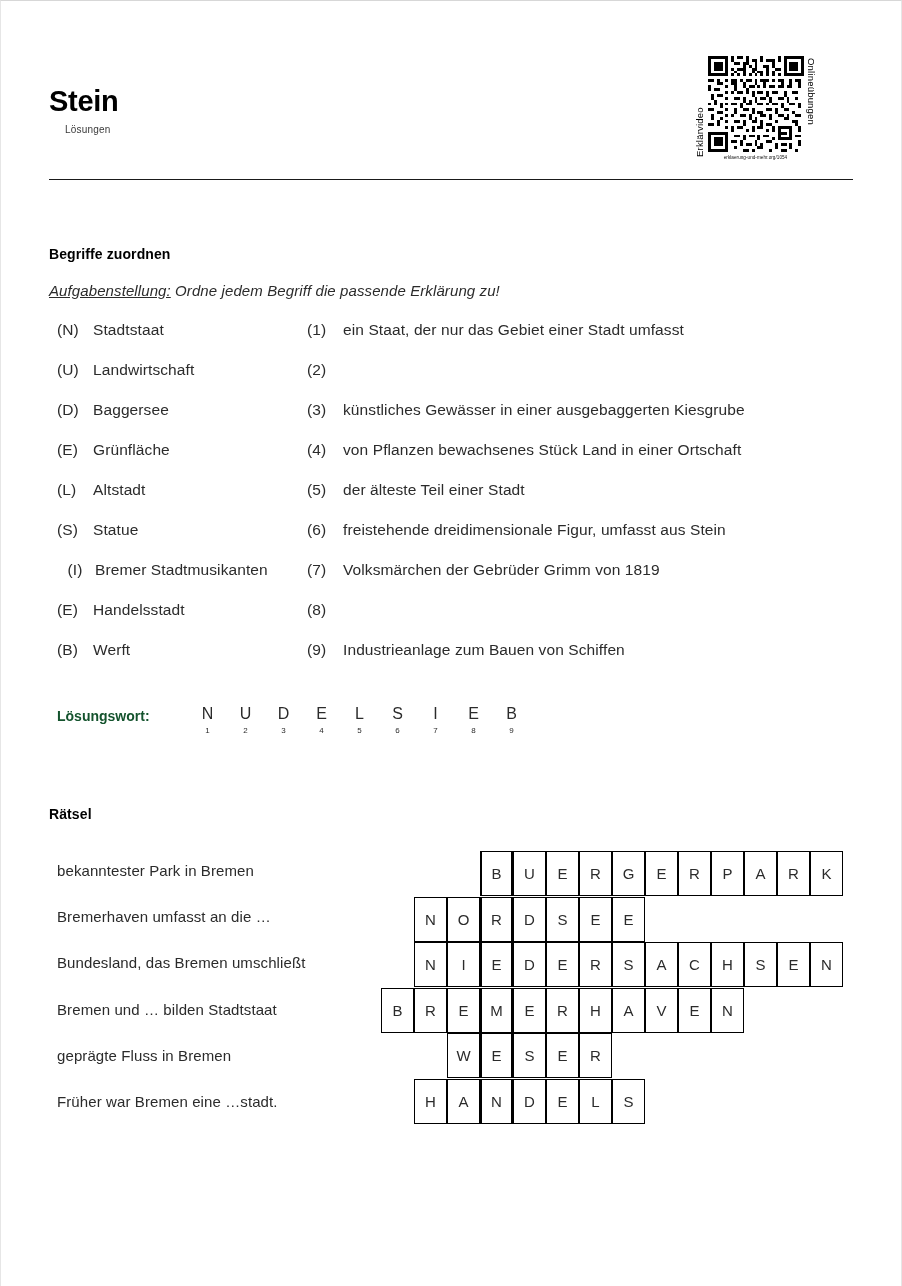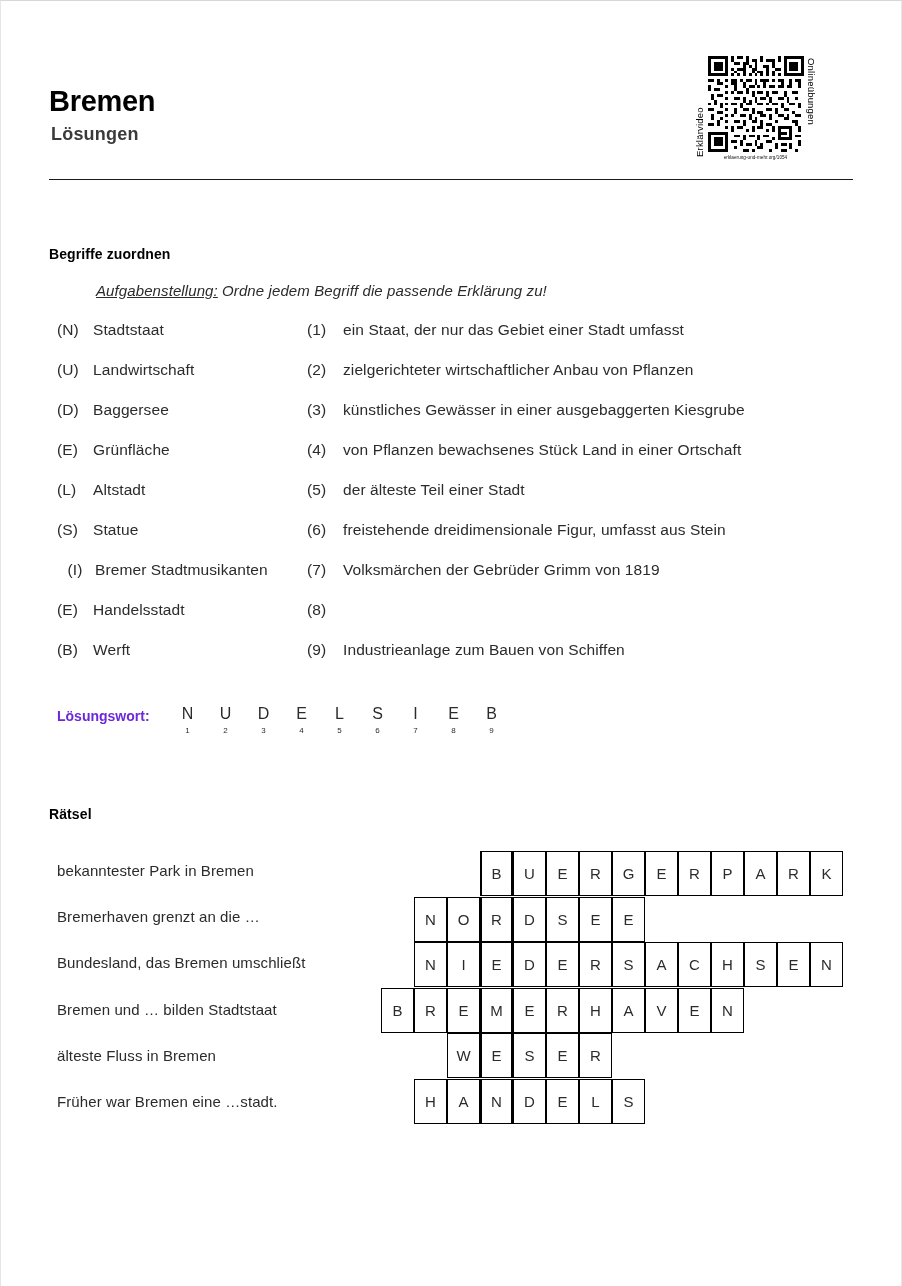--- a/index.html
+++ b/index.html
@@ -40,24 +40,24 @@
   }
   .doc-title {
     font-size: 29px;
     font-weight: bold;
     letter-spacing: -0.3px;
     line-height: 1.1;
     margin: 0;
     color: #000;
   }
   .doc-subtitle {
-    font-size: 18px;
-    font-weight: bold;
+    font-size: 10px;
+    font-weight: normal;
     color: #3a3a3a;
-    margin: 6px 0 0 2px;
+    margin: 6px 0 0 16px;
     letter-spacing: 0.2px;
   }
   .header-rule {
     position: absolute;
     left: 0;
     right: 0;
     top: 133px;
     border-bottom: 1.6px solid #1a1a1a;
   }
 
@@ -123,21 +123,20 @@
   }
   .task-line {
     font-size: 15px;
     font-style: italic;
     color: #2b2b2b;
     letter-spacing: 0.1px;
   }
   .task-label {
     text-decoration: underline;
     font-style: italic;
-    margin-left: 47px;
   }
 
   #section-match {
     position: absolute;
     left: 48px;
     top: 245px;
     right: 48px;
   }
   #section-match .task-line { margin-top: 20px; }
 
@@ -179,22 +178,22 @@
   .solution-row {
     position: absolute;
     left: 56px;
     top: 705px;
     display: flex;
     align-items: flex-start;
   }
   .solution-label {
     font-size: 14px;
     font-weight: bold;
-    color: #6d28d9;
-    margin-right: 19px;
+    color: #14532d;
+    margin-right: 39px;
     padding-top: 2px;
   }
   .solution-letters {
     display: flex;
   }
   .solution-cell {
     width: 38px;
     display: flex;
     flex-direction: column;
     align-items: center;
@@ -261,21 +260,21 @@
     z-index: 3;
   }
 </style>
 </head>
 <body>
 
 <div class="page">
 
   <div class="header">
     <div class="title-block">
-      <h1 class="doc-title">Bremen</h1>
+      <h1 class="doc-title">Stein</h1>
       <div class="doc-subtitle">Lösungen</div>
     </div>
 
     <div class="qr-block">
       <div class="qr-side-label qr-left-label">Erklärvideo</div>
       <div class="qr-center">
         <svg class="qr-code" viewBox="0 0 33 33" shape-rendering="crispEdges">
           <rect width="33" height="33" fill="#fff"></rect>
           <g fill="#000">
 
@@ -521,21 +520,20 @@
           </div>
       </div>
 
       <div class="defs-col">
         <div class="match-row">
             <span class="match-key">(1)</span>
             <span class="match-text">ein Staat, der nur das Gebiet einer Stadt umfasst</span>
           </div>
         <div class="match-row">
             <span class="match-key">(2)</span>
-            <span class="match-text">zielgerichteter wirtschaftlicher Anbau von Pflanzen</span>
           </div>
         <div class="match-row">
             <span class="match-key">(3)</span>
             <span class="match-text">künstliches Gewässer in einer ausgebaggerten Kiesgrube</span>
           </div>
         <div class="match-row">
             <span class="match-key">(4)</span>
             <span class="match-text">von Pflanzen bewachsenes Stück Land in einer Ortschaft</span>
           </div>
         <div class="match-row">
@@ -601,24 +599,24 @@
           <span class="solution-num">9</span>
         </div>
     </div>
   </div>
 
   <div id="section-raetsel">
     <div class="section-heading">Rätsel</div>
 
     <div class="raetsel-body">
       <div class="clue" style="top:18px">bekanntester Park in Bremen</div>
-      <div class="clue" style="top:64px">Bremerhaven grenzt an die …</div>
+      <div class="clue" style="top:64px">Bremerhaven umfasst an die …</div>
       <div class="clue" style="top:110px">Bundesland, das Bremen umschließt</div>
       <div class="clue" style="top:157px">Bremen und … bilden Stadtstaat</div>
-      <div class="clue" style="top:203px">älteste Fluss in Bremen</div>
+      <div class="clue" style="top:203px">geprägte Fluss in Bremen</div>
       <div class="clue" style="top:249px">Früher war Bremen eine …stadt.</div>
 
       <div class="crossword" id="crossword-grid">
           <div class="cw-cell sol" style="left: 431px; top: 7px;">B</div>
           <div class="cw-cell" style="left: 464px; top: 7px;">U</div>
           <div class="cw-cell" style="left: 497px; top: 7px;">E</div>
           <div class="cw-cell" style="left: 530px; top: 7px;">R</div>
           <div class="cw-cell" style="left: 563px; top: 7px;">G</div>
           <div class="cw-cell" style="left: 596px; top: 7px;">E</div>
           <div class="cw-cell" style="left: 629px; top: 7px;">R</div>

